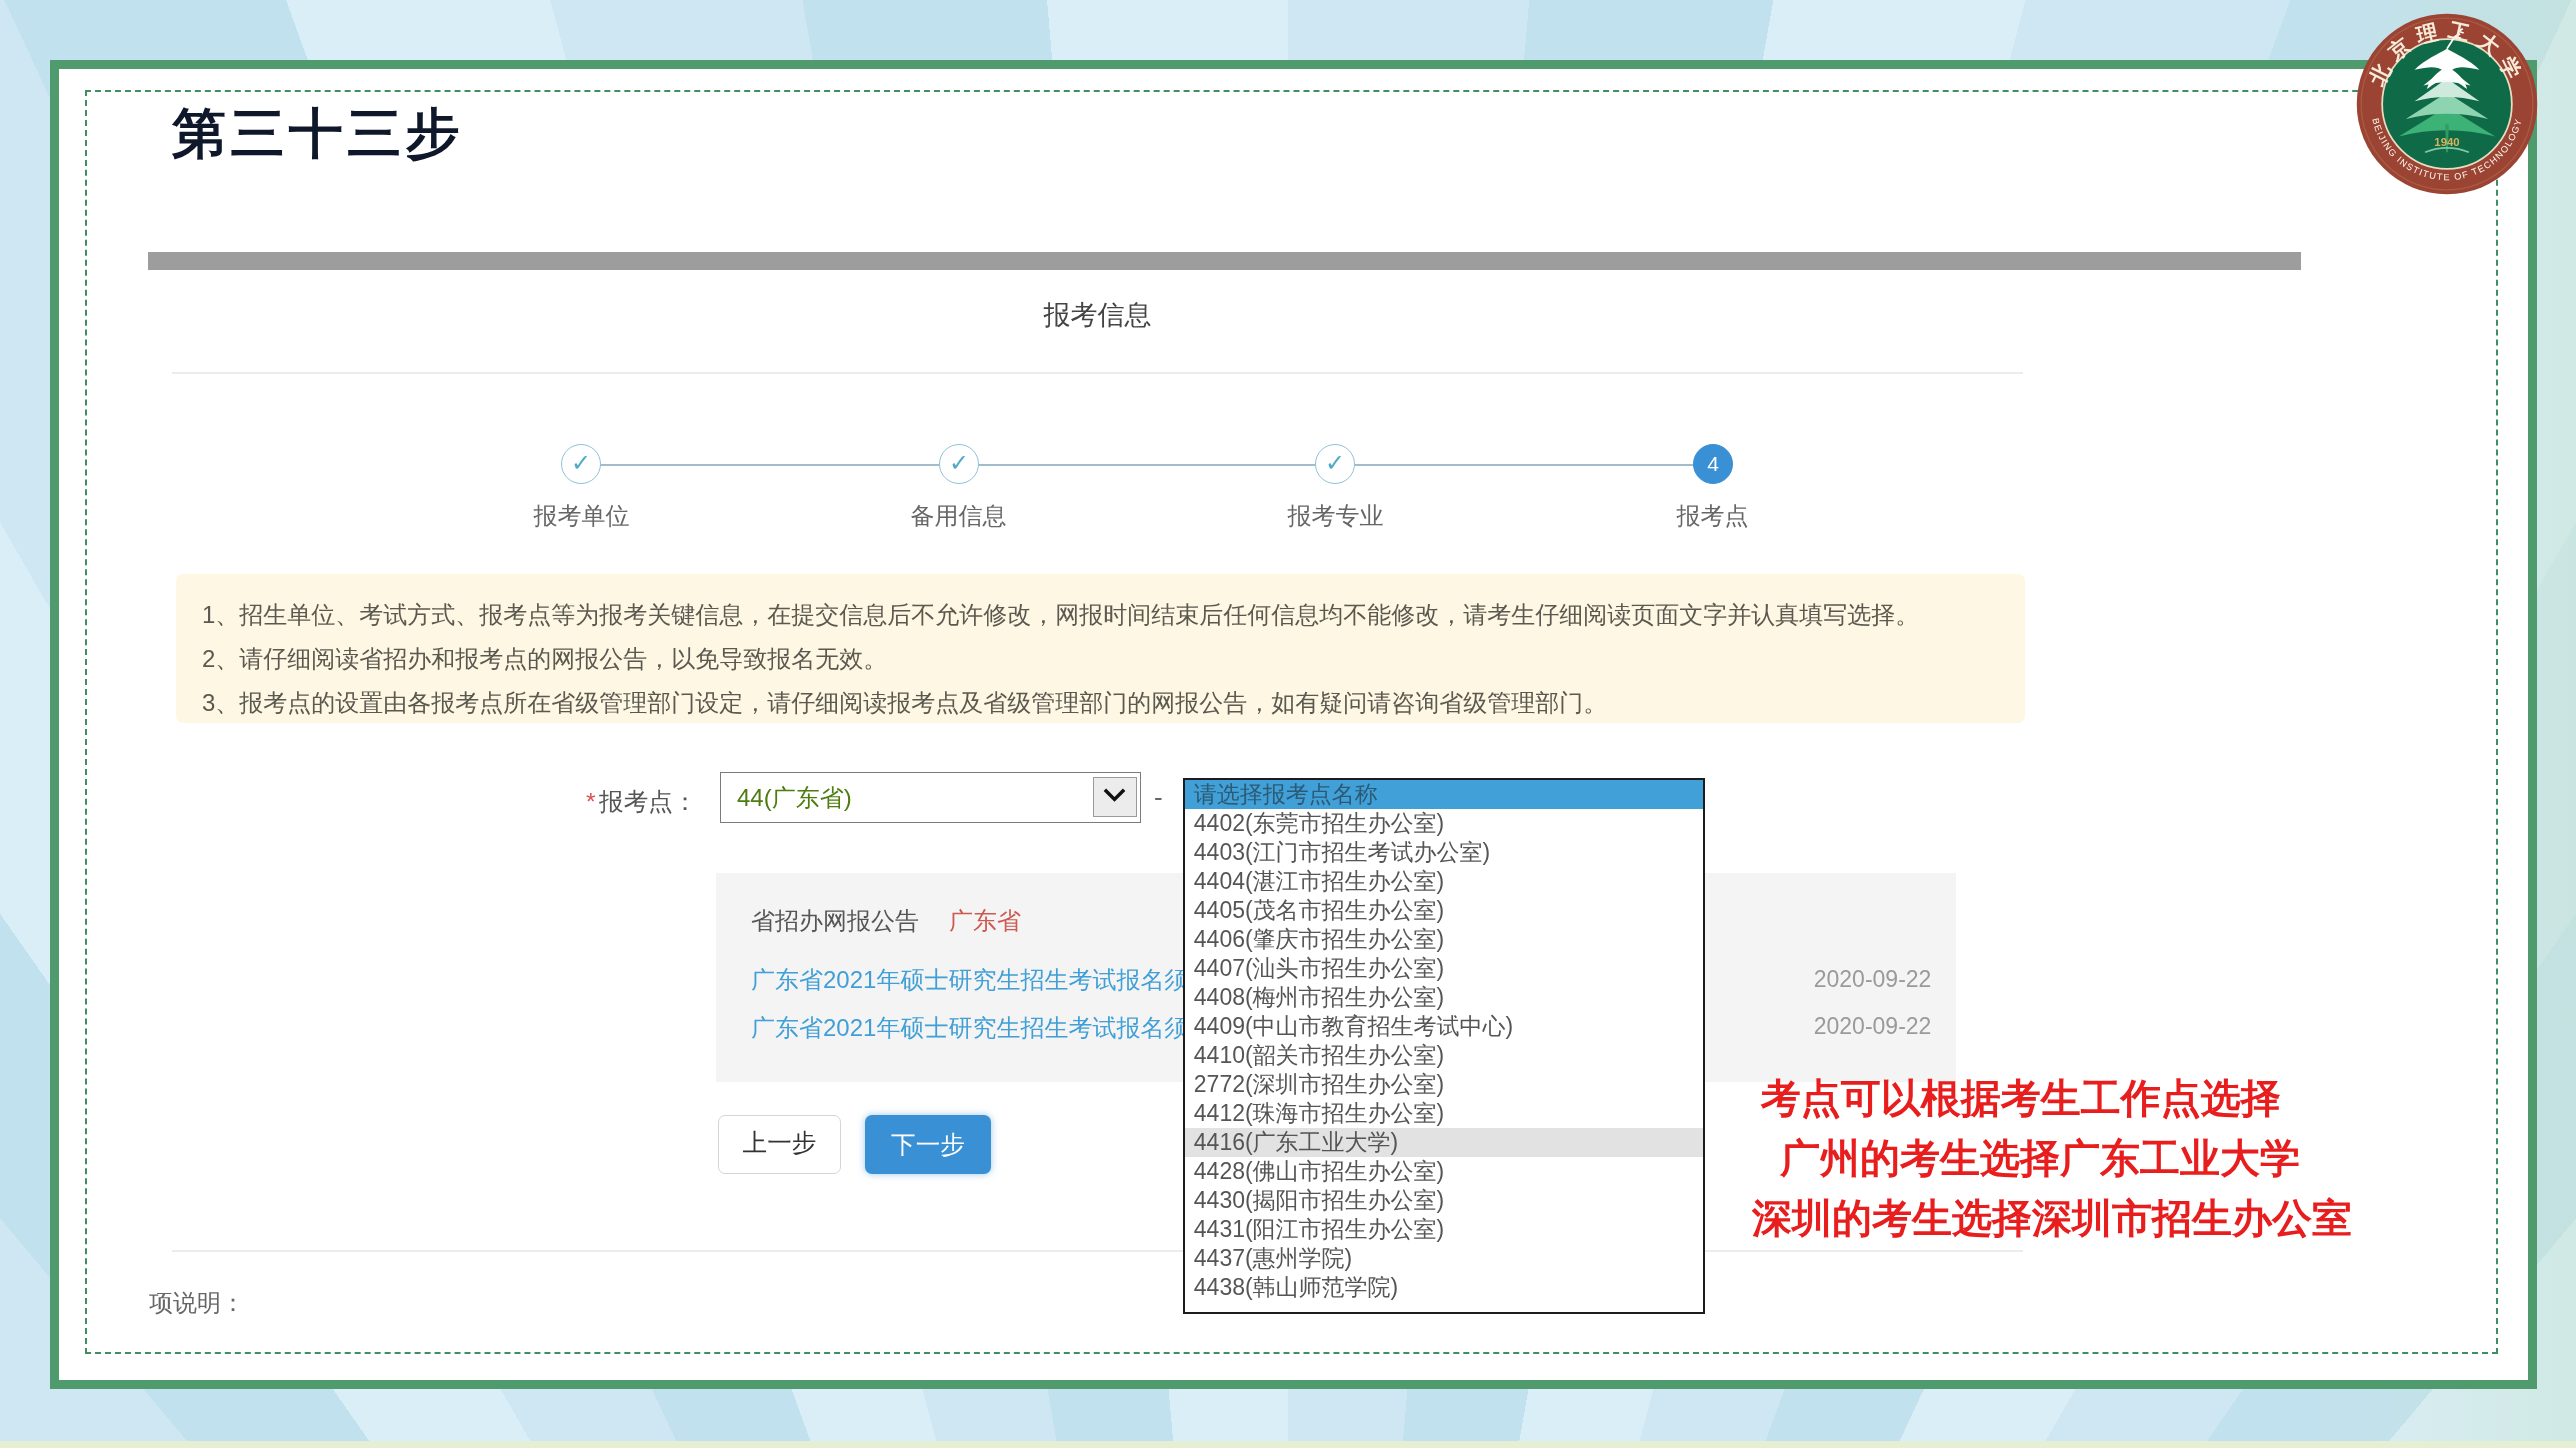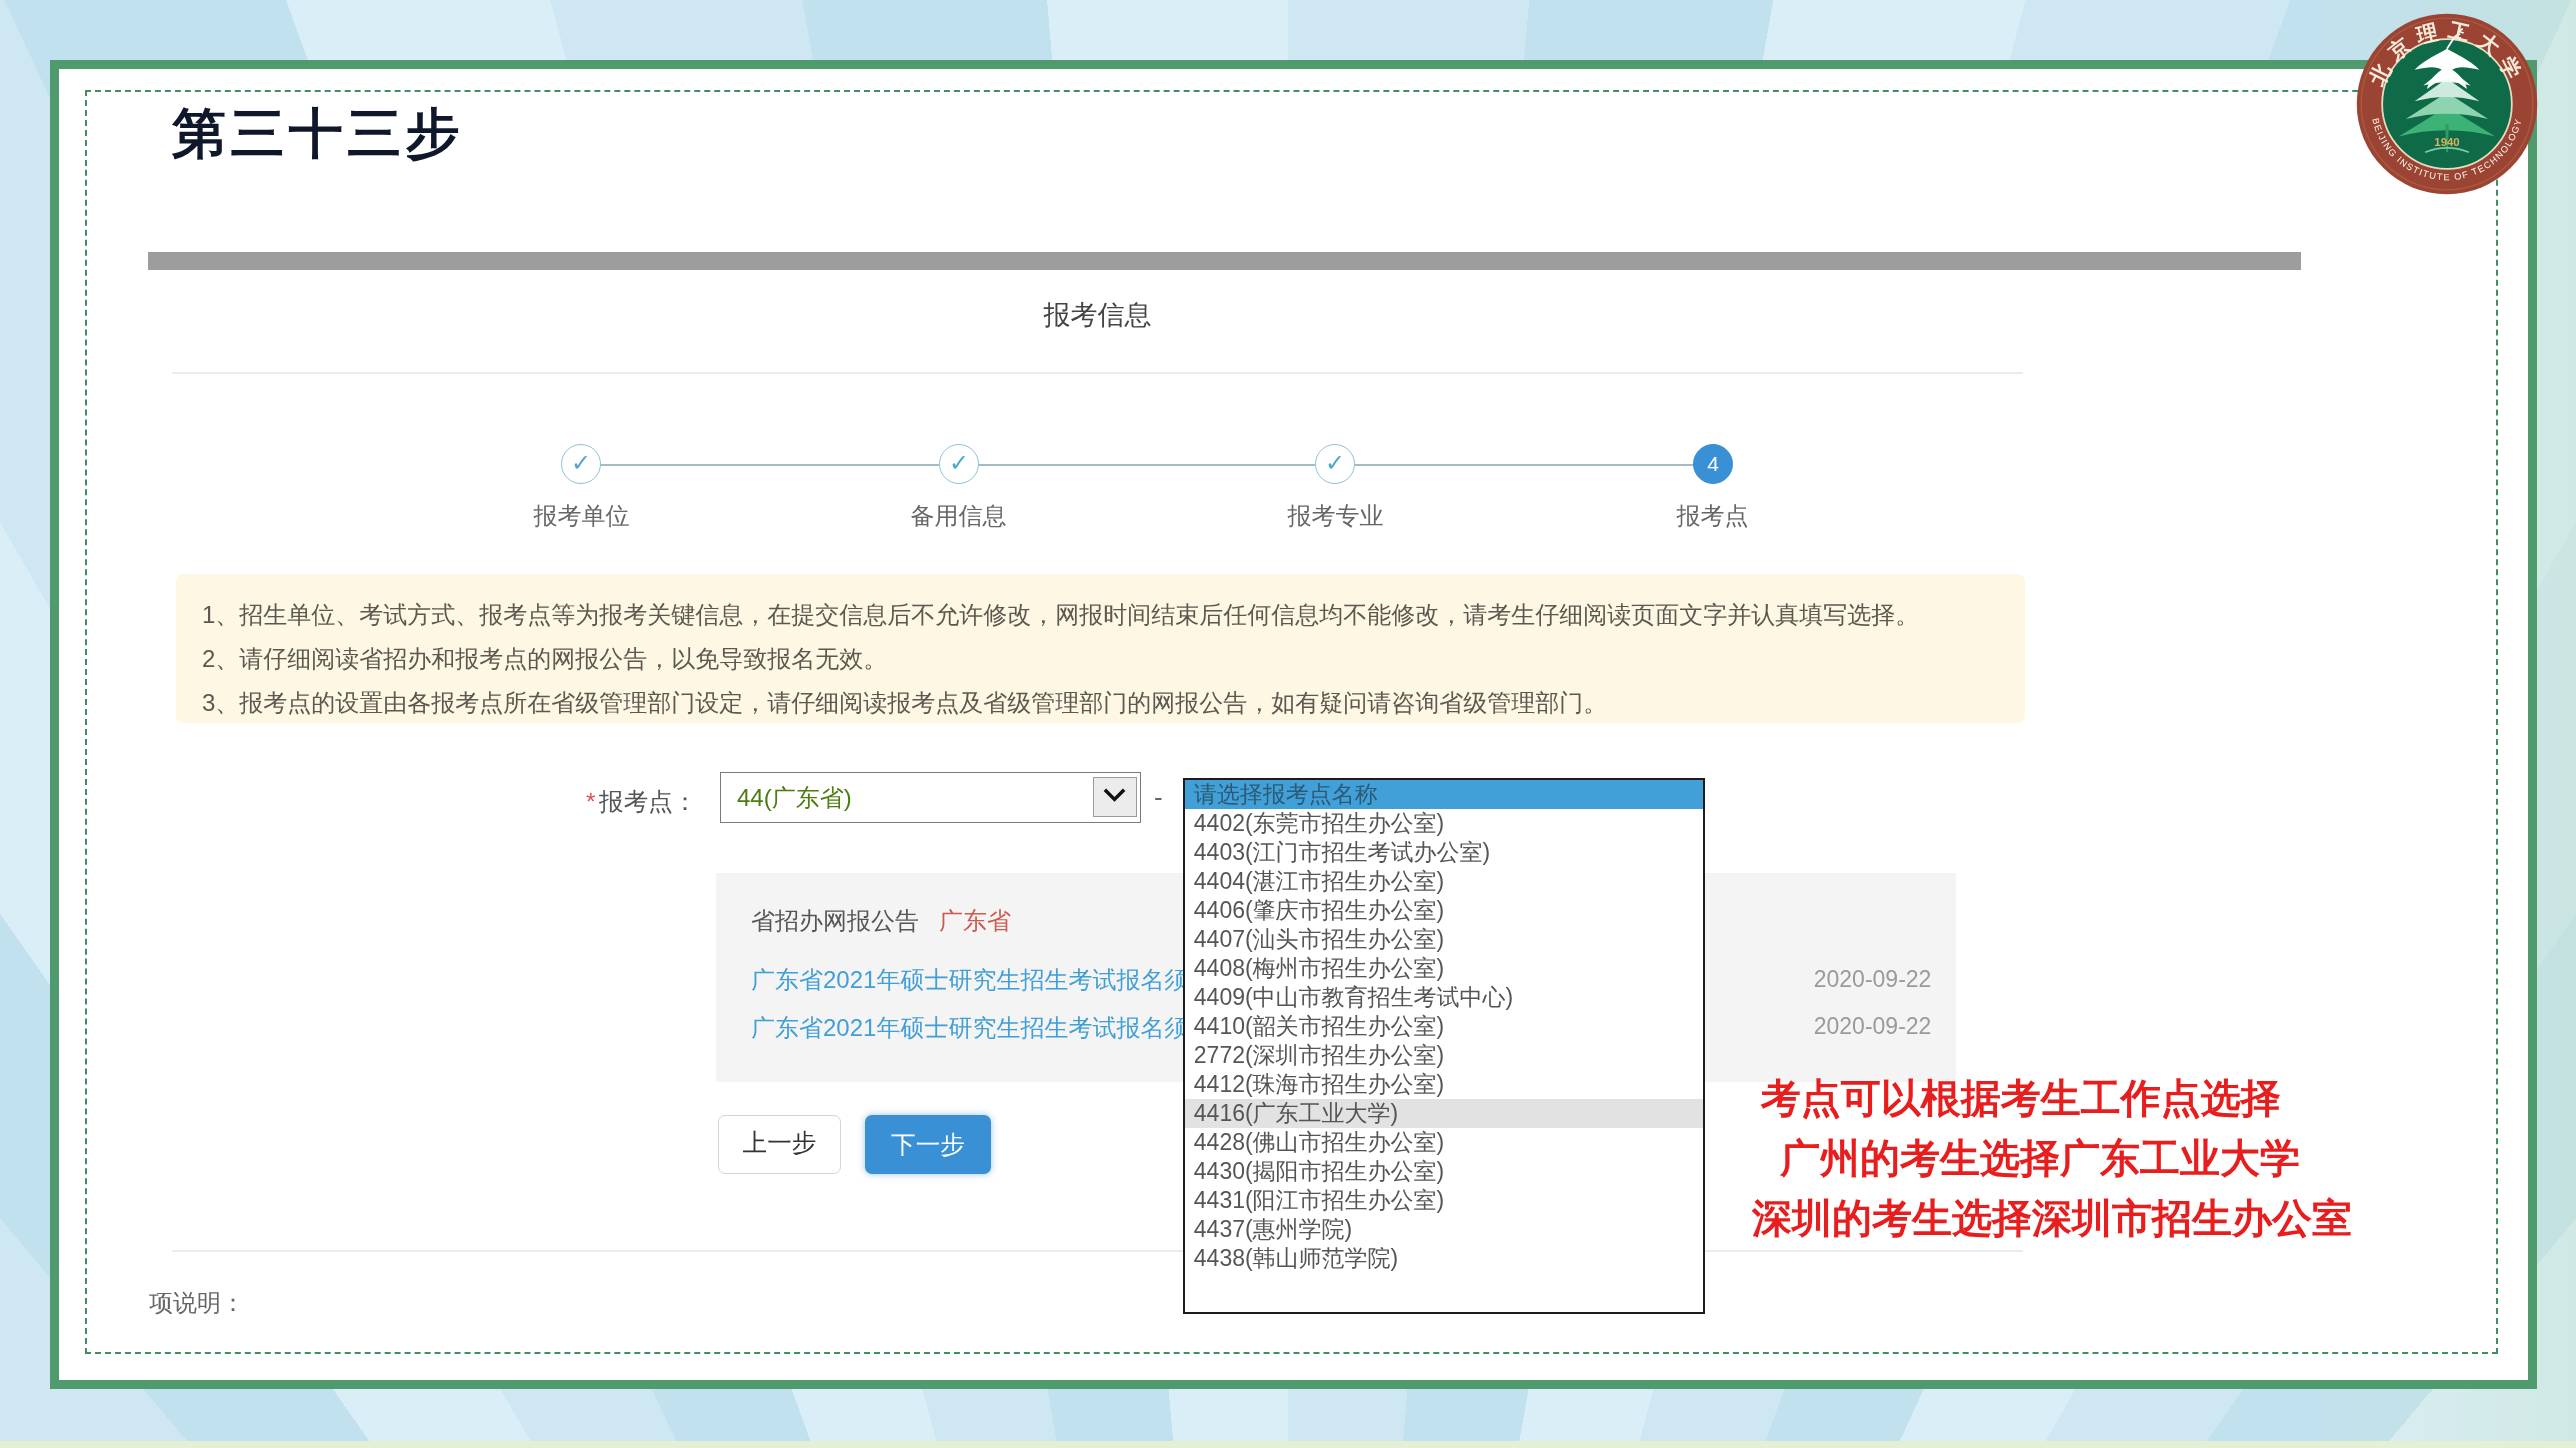--- a/index.html
+++ b/index.html
@@ -50,21 +50,21 @@
     background:#fff;border:1.8px solid #7b7b7b;box-sizing:border-box;cursor:pointer;}
   .province-select .val{position:absolute;left:16px;top:8.8px;font-size:24px;color:#4d7c0f;}
   .select-btn{position:absolute;right:3.5px;top:3.5px;width:44px;height:40px;background:#ececec;
     border:0.9px solid #9a9a9a;box-sizing:border-box;text-align:center;}
   .select-btn svg{margin-top:10.5px;}
   .dash-sep{position:absolute;left:1154px;top:782px;font-size:26px;color:#666;}
 
   
   .announce{position:absolute;left:716px;top:873px;width:1240px;height:209px;background:#f4f4f4;}
   .announce .head{position:absolute;left:35px;top:32px;font-size:24px;color:#555;white-space:nowrap;}
-  .announce .head .prov{color:#cd5a52;margin-left:20px;}
+  .announce .head .prov{color:#cd5a52;margin-left:30px;}
   .announce .lnk{position:absolute;left:35px;font-size:24px;color:#3f9fd6;white-space:nowrap;
     width:1080px;overflow:hidden;cursor:pointer;}
   .announce .lnk1{top:91px;}
   .announce .lnk2{top:139px;}
   .announce .date{position:absolute;right:24.6px;font-size:23px;color:#9a9a9a;}
   .announce .date1{top:93px;}
   .announce .date2{top:140px;}
 
   
   .dropdown{position:absolute;left:1183px;top:778px;width:522px;height:536px;background:#fff;
@@ -150,20 +150,21 @@
   <div class="date date1">2020-09-22</div>
   <div class="date date2">2020-09-22</div>
 </div>
 
 <div class="dropdown">
 
 <div class="opt selected">请选择报考点名称</div>
     <div class="opt">4402(东莞市招生办公室)</div>
     <div class="opt">4403(江门市招生考试办公室)</div>
     <div class="opt">4404(湛江市招生办公室)</div>
+    <div class="opt">4405(茂名市招生办公室)</div>
     <div class="opt">4406(肇庆市招生办公室)</div>
     <div class="opt">4407(汕头市招生办公室)</div>
     <div class="opt">4408(梅州市招生办公室)</div>
     <div class="opt">4409(中山市教育招生考试中心)</div>
     <div class="opt">4410(韶关市招生办公室)</div>
     <div class="opt">2772(深圳市招生办公室)</div>
     <div class="opt">4412(珠海市招生办公室)</div>
     <div class="opt hover">4416(广东工业大学)</div>
     <div class="opt">4428(佛山市招生办公室)</div>
     <div class="opt">4430(揭阳市招生办公室)</div>

